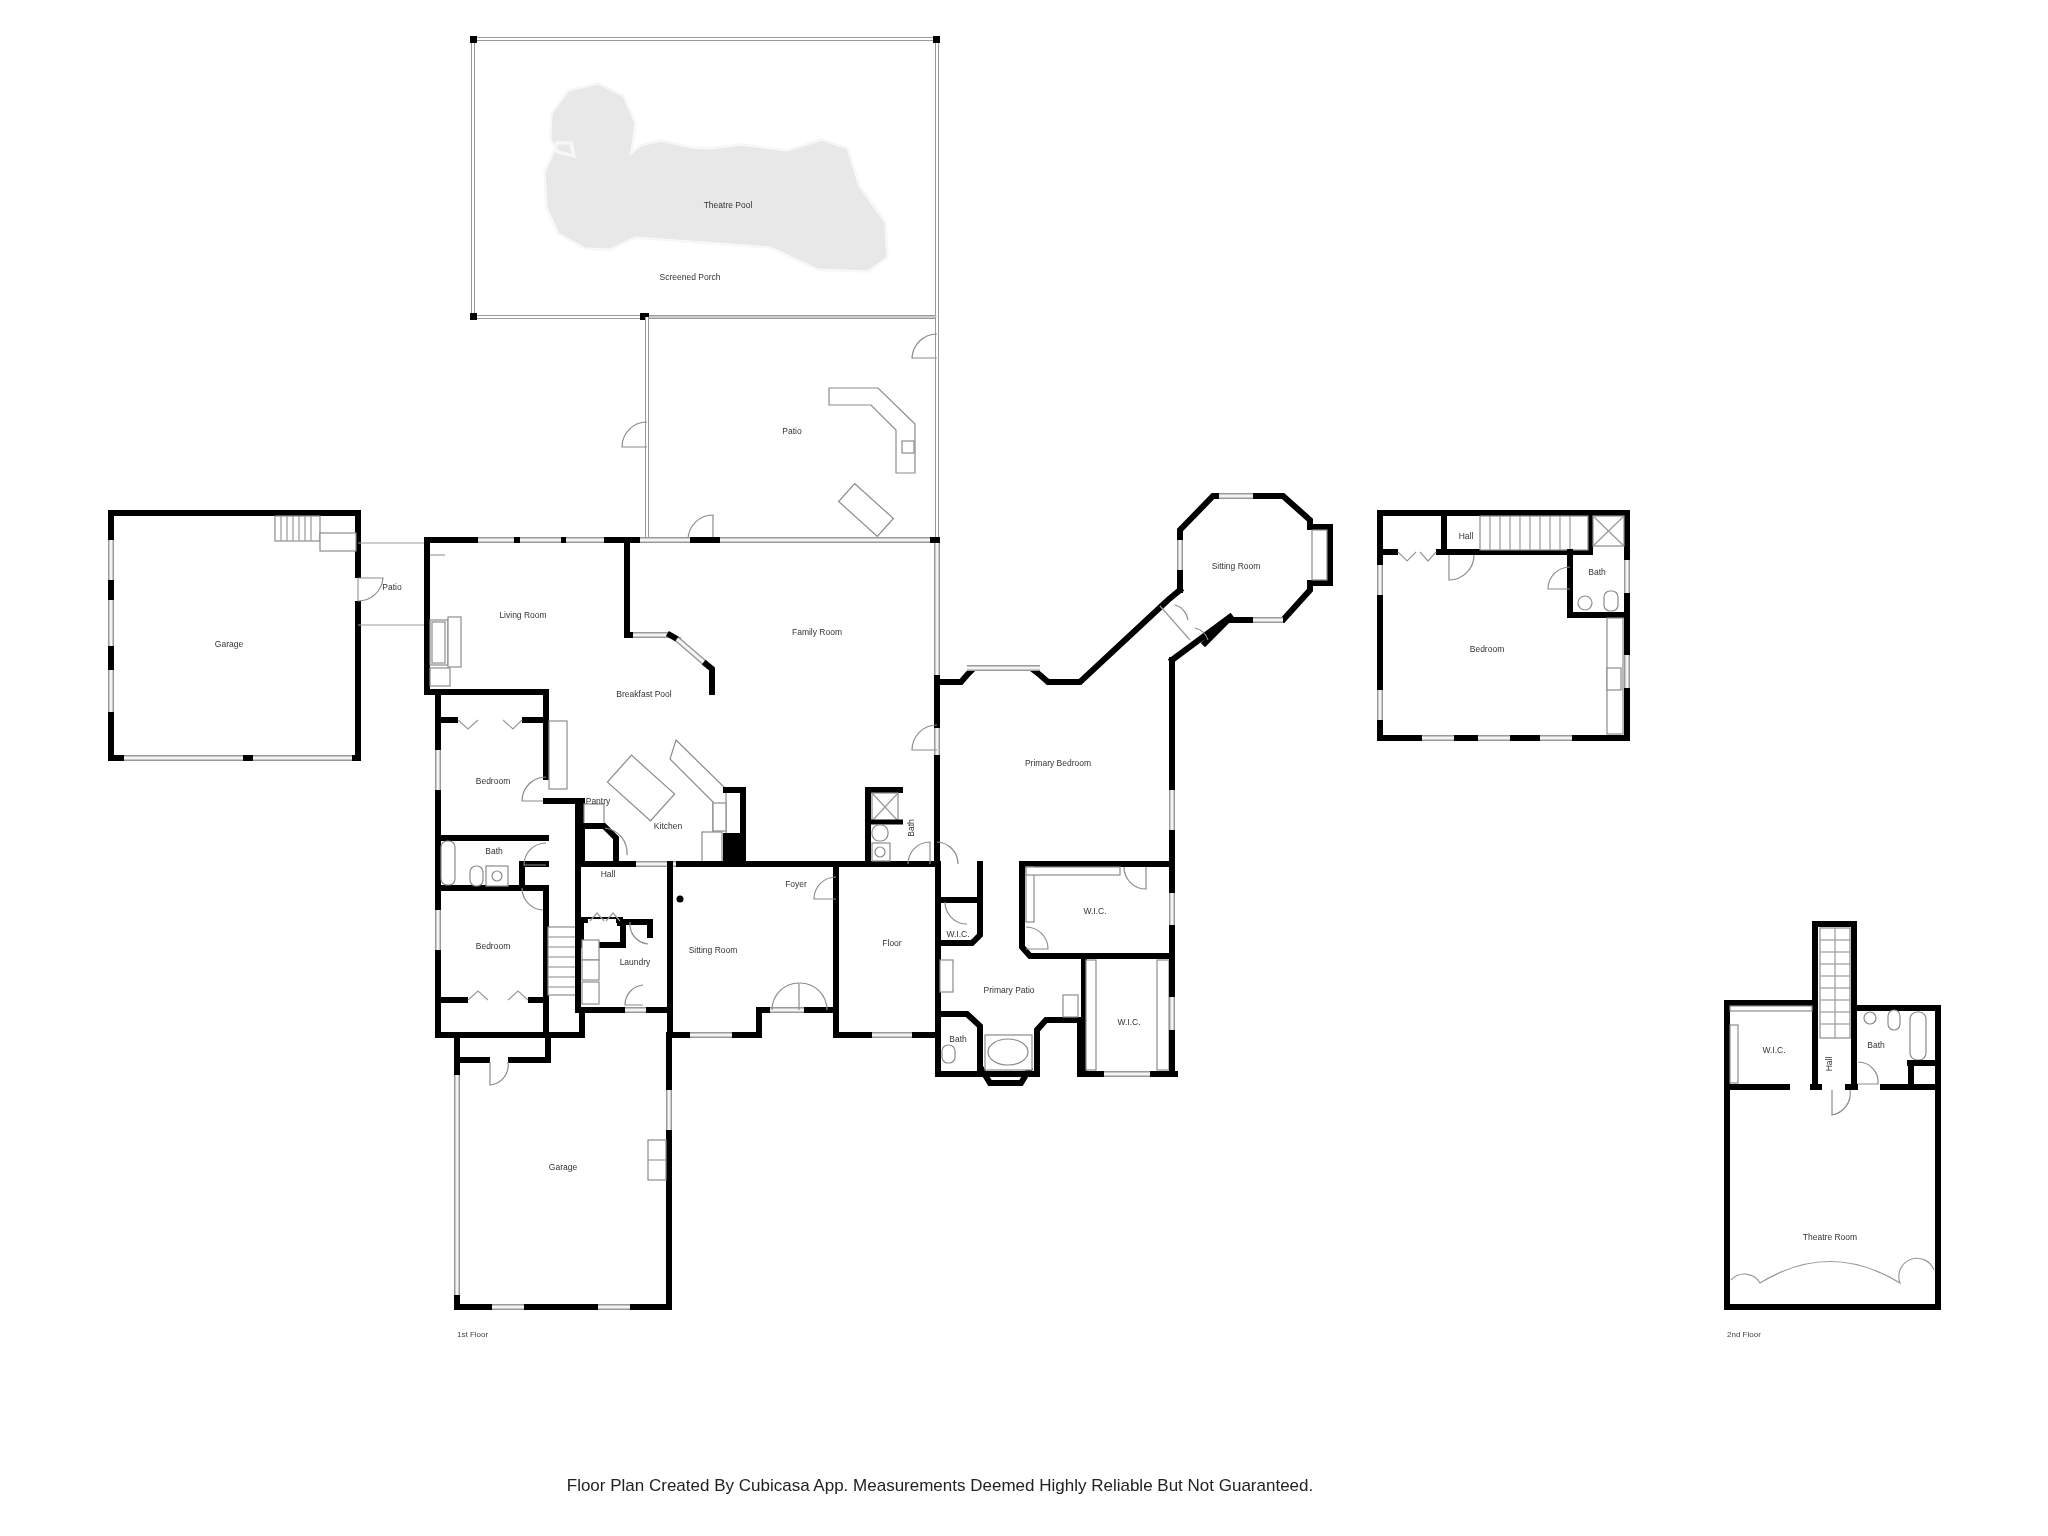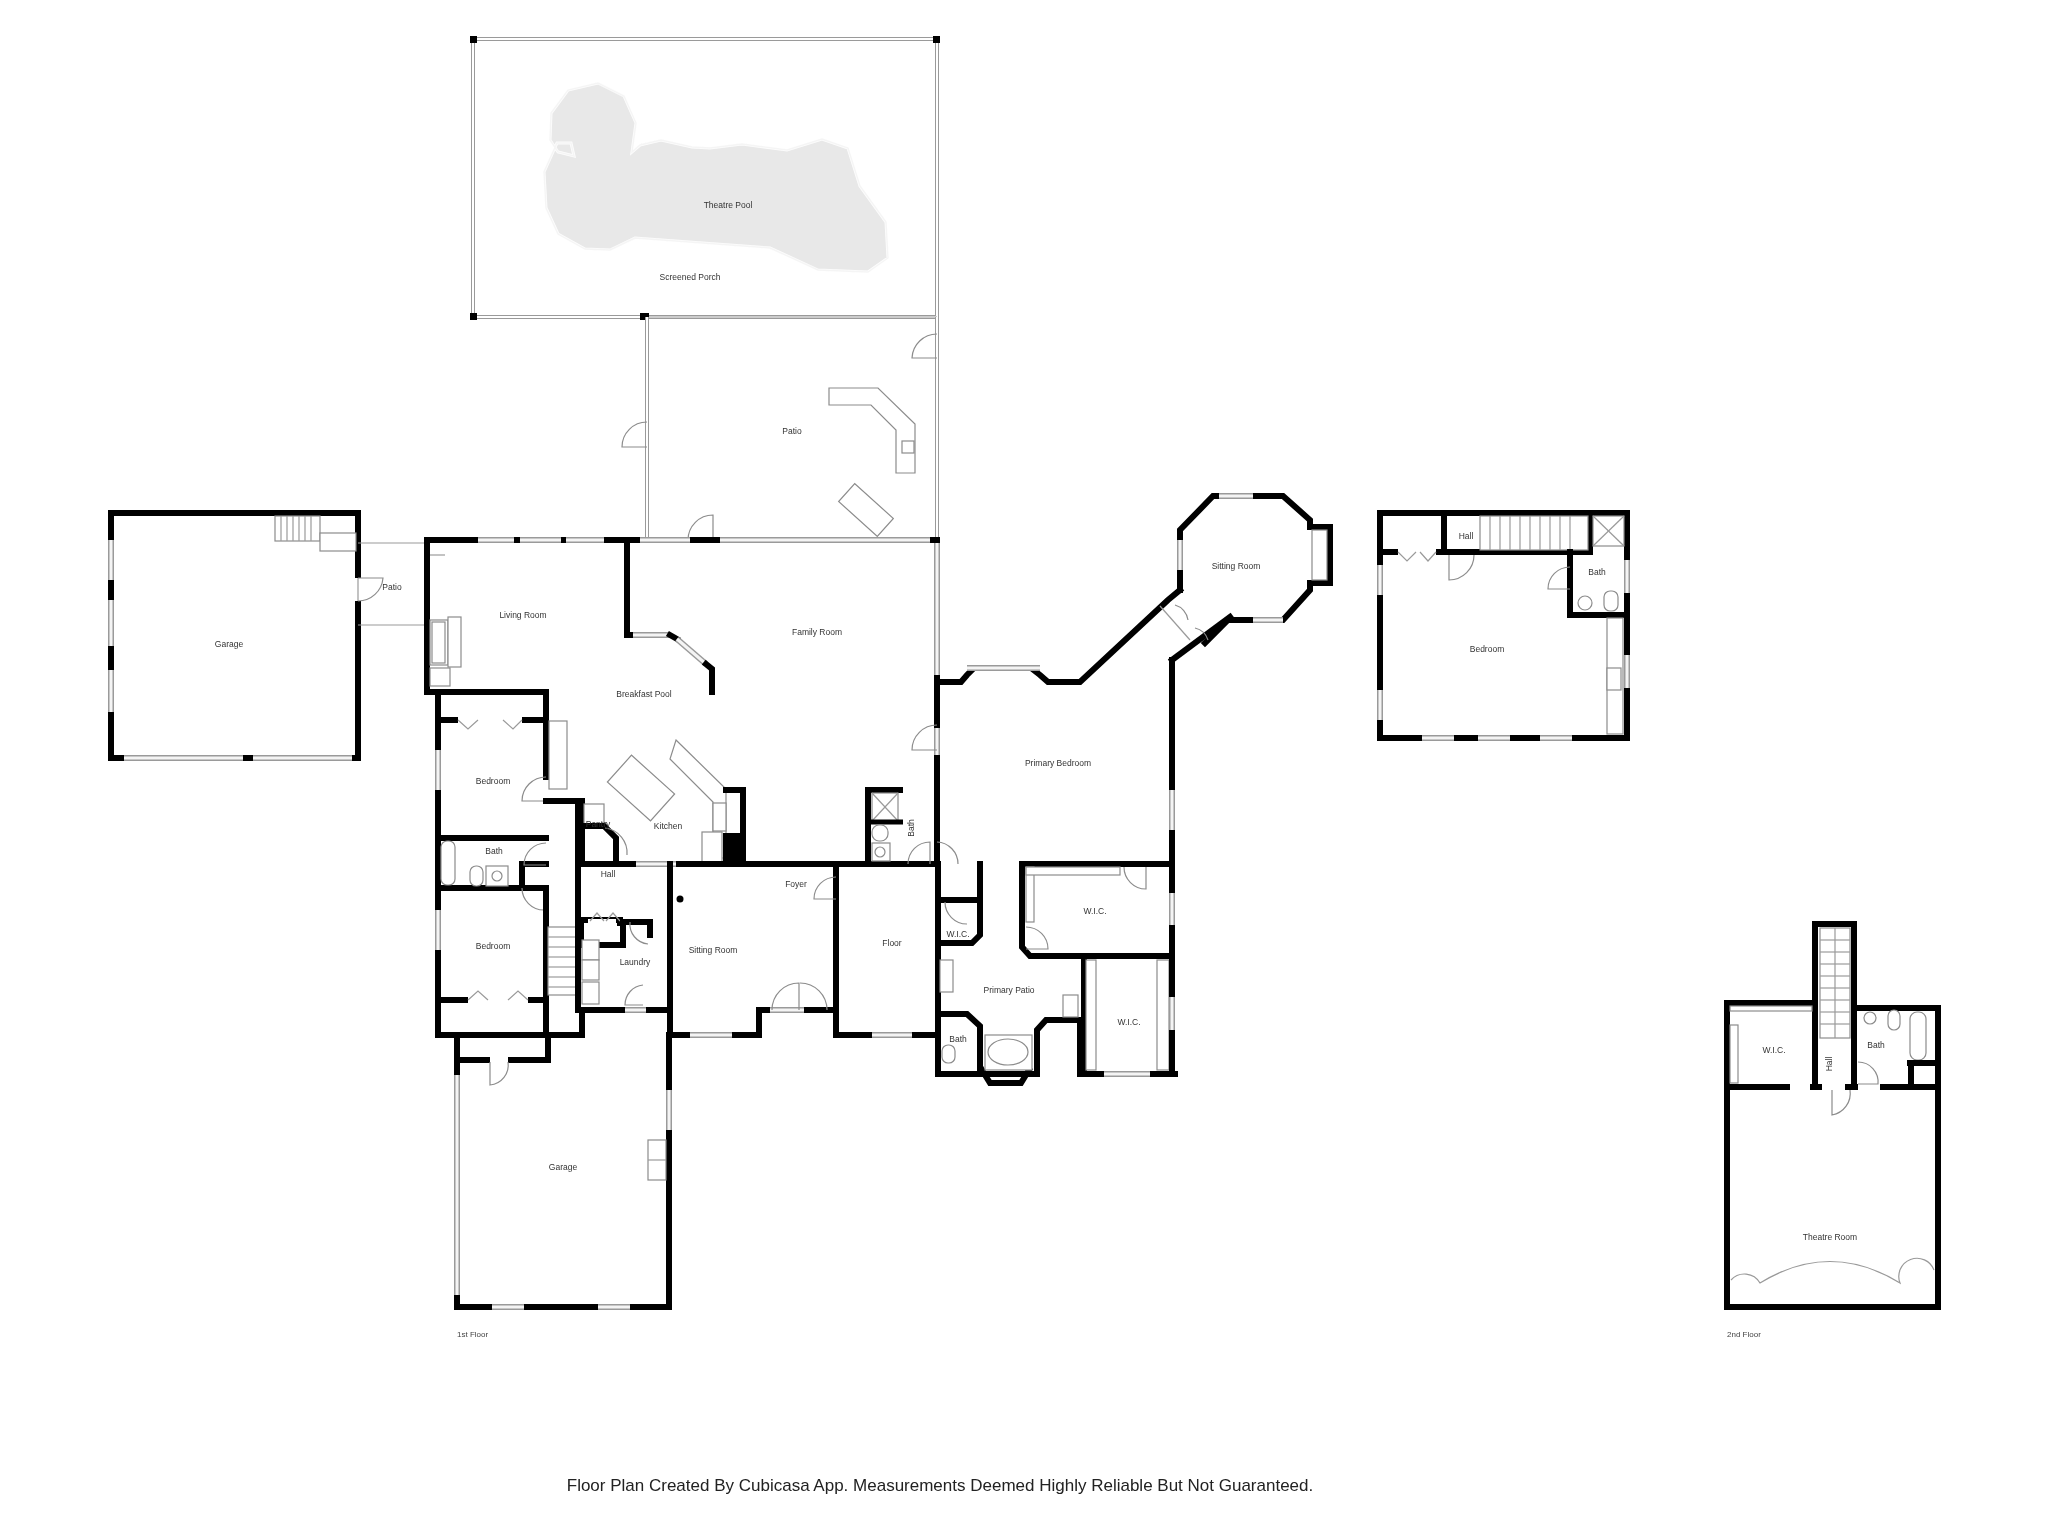--- a/index.html
+++ b/index.html
@@ -386,21 +386,21 @@
 <div class="room-label" style="left:523px;top:615px">Living Room</div>
 <div class="room-label" style="left:817px;top:632px">Family Room</div>
 <div class="room-label" style="left:644px;top:694px">Breakfast Pool</div>
 <div class="room-label" style="left:1236px;top:566px">Sitting Room</div>
 <div class="room-label" style="left:1466px;top:536px">Hall</div>
 <div class="room-label" style="left:1597px;top:572px">Bath</div>
 <div class="room-label" style="left:1487px;top:649px">Bedroom</div>
 <div class="room-label" style="left:1058px;top:763px">Primary Bedroom</div>
 <div class="room-label" style="left:493px;top:781px">Bedroom</div>
 <div class="room-label" style="left:668px;top:826px">Kitchen</div>
-<div class="room-label" style="left:598px;top:824px">Pantry</div>
+<div class="room-label" style="left:598px;top:801px">Pantry</div>
 <div class="room-label" style="left:494px;top:851px">Bath</div>
 <div class="room-label vertical" style="left:911px;top:828px">Bath</div>
 <div class="room-label" style="left:608px;top:874px">Hall</div>
 <div class="room-label" style="left:796px;top:884px">Foyer</div>
 <div class="room-label" style="left:892px;top:943px">Floor</div>
 <div class="room-label" style="left:958px;top:934px">W.I.C.</div>
 <div class="room-label" style="left:1095px;top:911px">W.I.C.</div>
 <div class="room-label" style="left:493px;top:946px">Bedroom</div>
 <div class="room-label" style="left:713px;top:950px">Sitting Room</div>
 <div class="room-label" style="left:635px;top:962px">Laundry</div>

